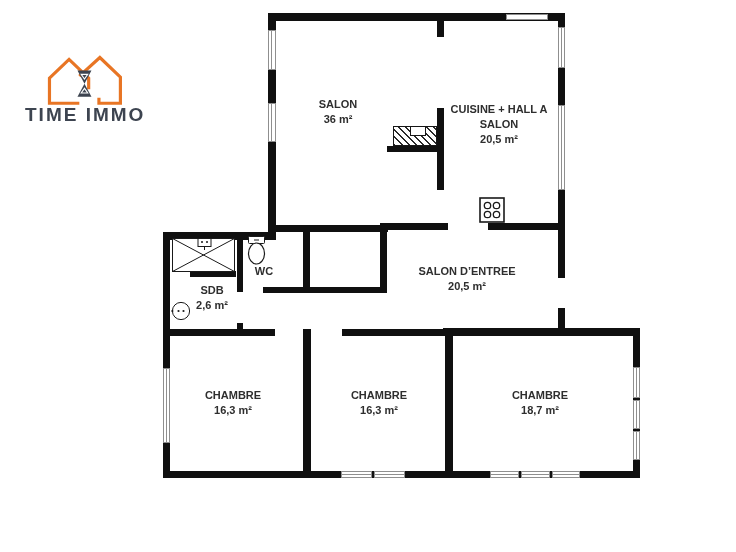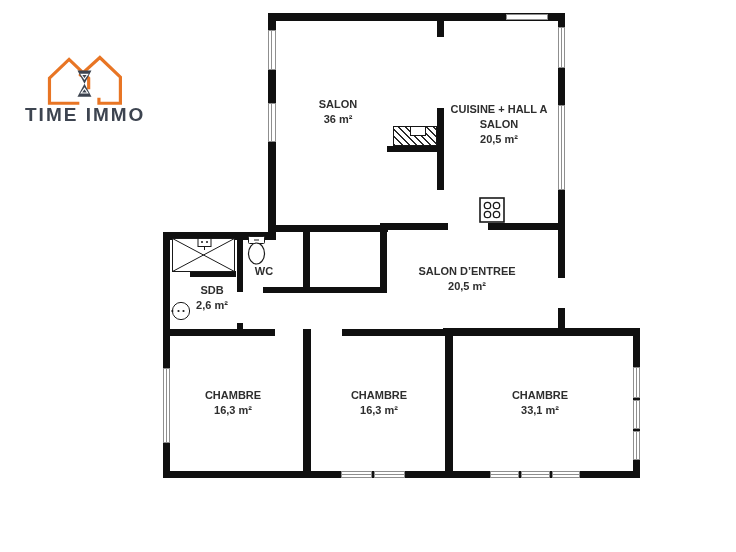--- a/index.html
+++ b/index.html
@@ -158,17 +158,17 @@
       <div>16,3 m²</div>
     </div>
 
     <div class="room-label" style="left:379px;top:388px">
       <div>CHAMBRE</div>
       <div>16,3 m²</div>
     </div>
 
     <div class="room-label" style="left:540px;top:388px">
       <div>CHAMBRE</div>
-      <div>33,1 m²</div>
+      <div>18,7 m²</div>
     </div>
 
   </div>
 </div>
 
 </body></html>

